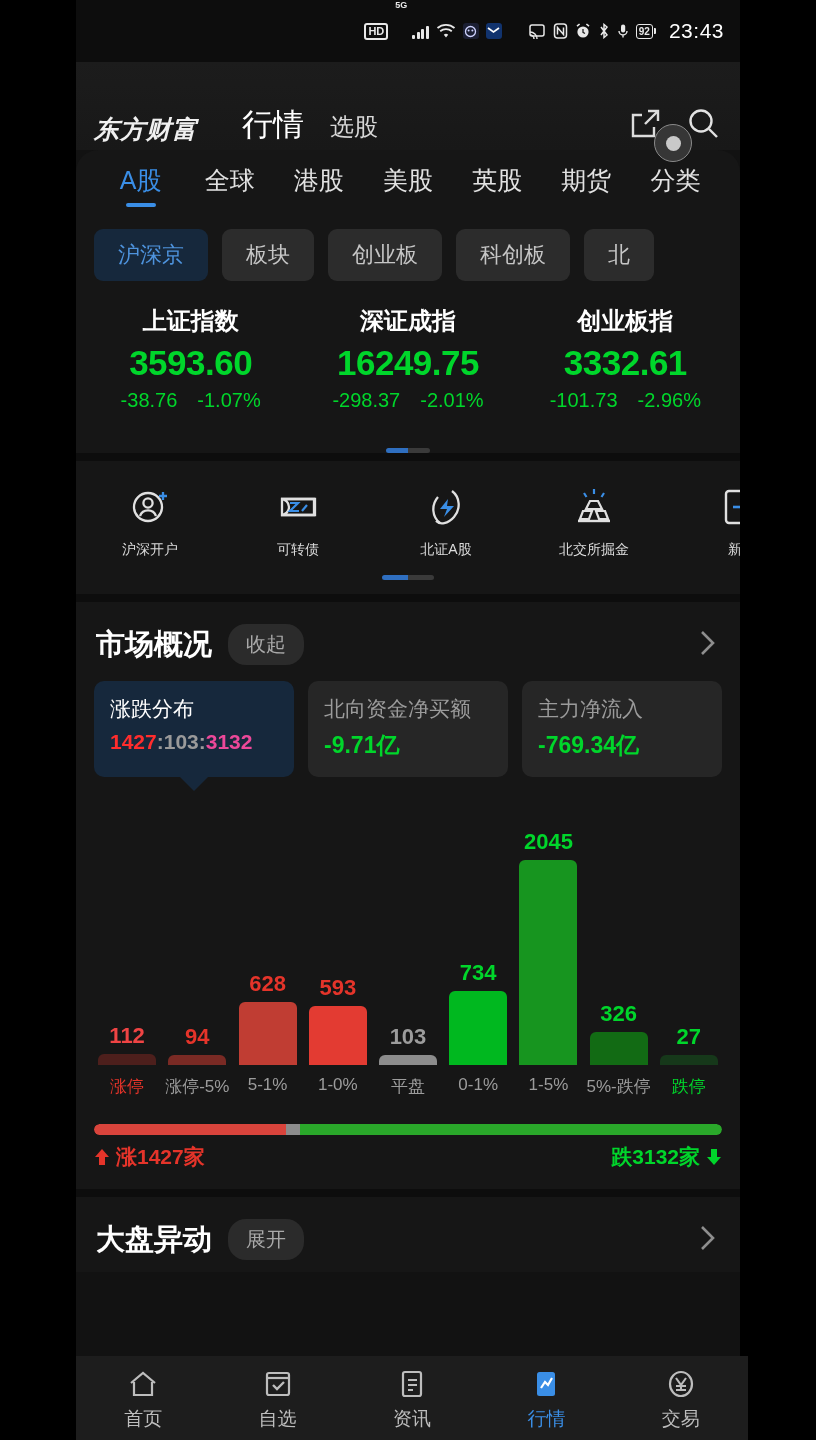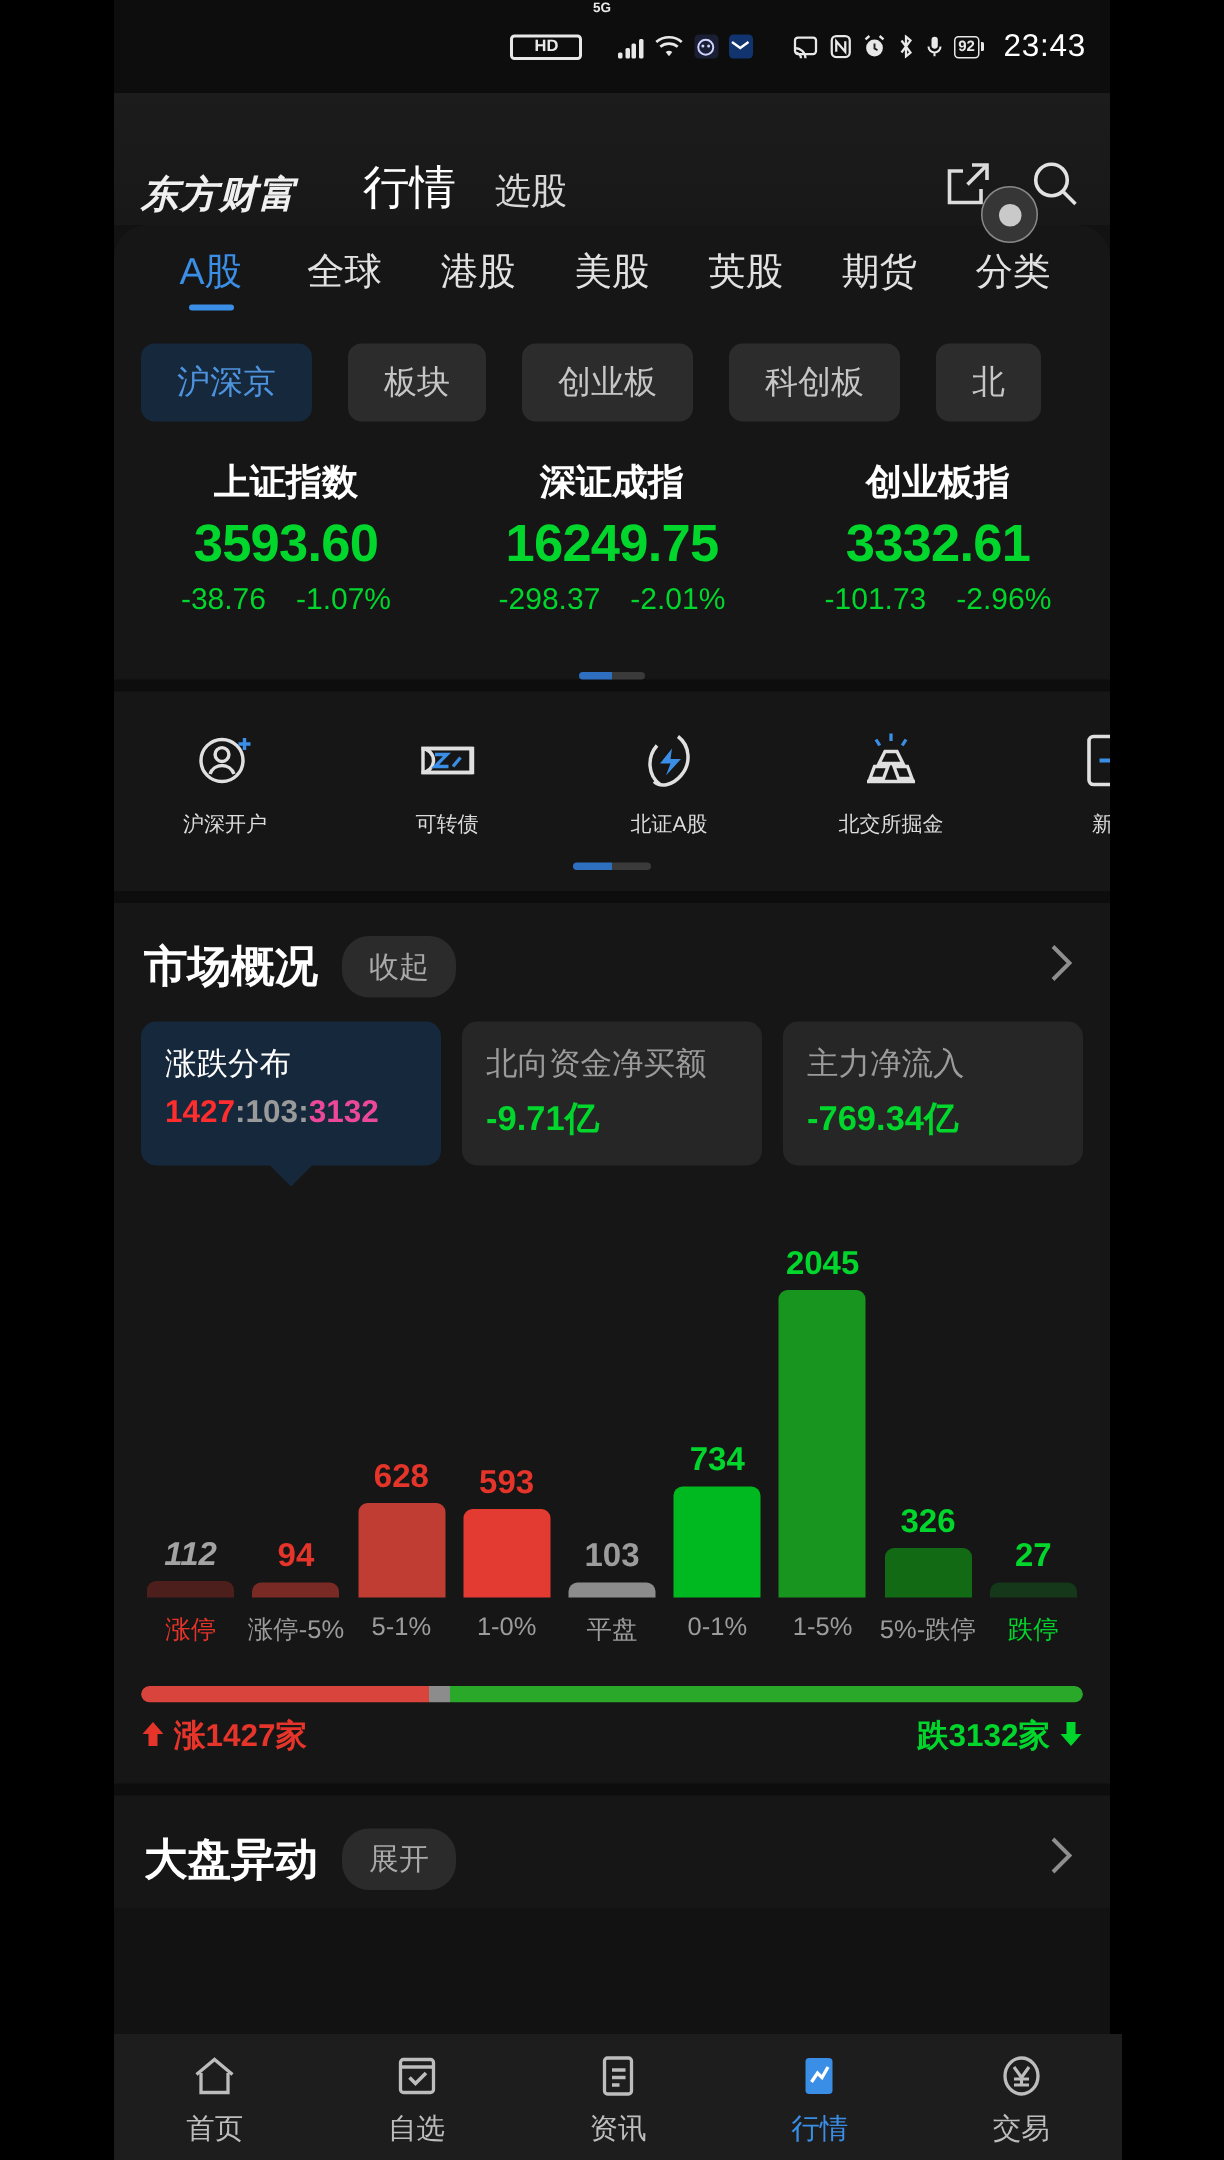--- a/index.html
+++ b/index.html
@@ -15,21 +15,21 @@
   }
 
   
   .statusbar {
     height:62px; display:flex; align-items:center; justify-content:flex-end;
     padding-right:16px; gap:7px; background:#0d0d0d; color:#fff;
   }
   .sb-ico { display:flex; align-items:center; justify-content:center; }
   .hd-box {
     border:2px solid #e8e8e8; border-radius:3px; font-size:11px; font-weight:700;
-    padding:0 14px; line-height:13px; color:#e8e8e8;
+    padding:0 2px; line-height:13px; color:#e8e8e8;
   }
   .sig { display:flex; align-items:flex-end; gap:1.5px; height:15px; }
   .sig i { display:block; width:3px; background:#e8e8e8; border-radius:1px; }
   .sig i:nth-child(1){height:4px}.sig i:nth-child(2){height:7px}
   .sig i:nth-child(3){height:10px}.sig i:nth-child(4){height:13px}
   .fiveg { font-size:9px; font-weight:700; margin-right:-2px; align-self:flex-start; color:#e8e8e8;}
   .sq-ico { width:16px; height:16px; border-radius:3px; display:flex; align-items:center; justify-content:center; font-size:9px; }
   .batt {
     border:1.5px solid #e8e8e8; border-radius:3px; font-size:10px; font-weight:700;
     padding:0 2px; line-height:13px; color:#e8e8e8;
@@ -59,21 +59,21 @@
   .sheet { background:#161616; border-radius:22px 22px 0 0; overflow:hidden; }
 
   .tabs { display:flex; align-items:center; padding:14px 20px 0 20px; gap:0; }
   .tab { flex:1; text-align:center; font-size:25px; color:#e2e2e2; padding-bottom:14px; position:relative; }
   .tab.active { color:#3a8ee6; }
   .tab.active:after {
     content:""; position:absolute; left:50%; transform:translateX(-50%); bottom:4px;
     width:30px; height:4px; border-radius:2px; background:#3a8ee6;
   }
 
-  .chips { display:flex; gap:24px; padding:18px 18px 16px 18px; overflow:hidden; }
+  .chips { display:flex; gap:14px; padding:18px 18px 16px 18px; overflow:hidden; }
   .chip {
     flex:0 0 auto; padding:11px 24px; border-radius:9px; background:#2c2c2c;
     color:#c6c6c6; font-size:22px; white-space:nowrap;
   }
   .chip.active { background:#16283c; color:#4e93dd; }
 
   .indices {
     display:flex; padding:8px 6px 0 6px; position:relative; padding-bottom:26px;
   }
   .idx { flex:1; text-align:center; }
@@ -385,21 +385,21 @@
       </div>
       <div class="ovcard">
         <div class="ov-label">主力净流入</div>
         <div class="ov-val">-769.34亿</div>
       </div>
     </div>
 
     <div class="chart">
       <div class="bars" id="bars">
           <div class="barcol">
-            <div class="barval" style="color: #a3a3a3; font-style: italic;">112</div>
+            <div class="barval" style="color: #ef4444;">112</div>
             <div class="bar" style="height: 11px; background: rgb(77, 31, 28);"></div>
           </div>
           <div class="barcol">
             <div class="barval" style="color: rgb(229, 52, 42);">94</div>
             <div class="bar" style="height: 10px; background: rgb(122, 42, 36);"></div>
           </div>
           <div class="barcol">
             <div class="barval" style="color: rgb(229, 52, 42);">628</div>
             <div class="bar" style="height: 63px; background: rgb(192, 61, 51);"></div>
           </div>

